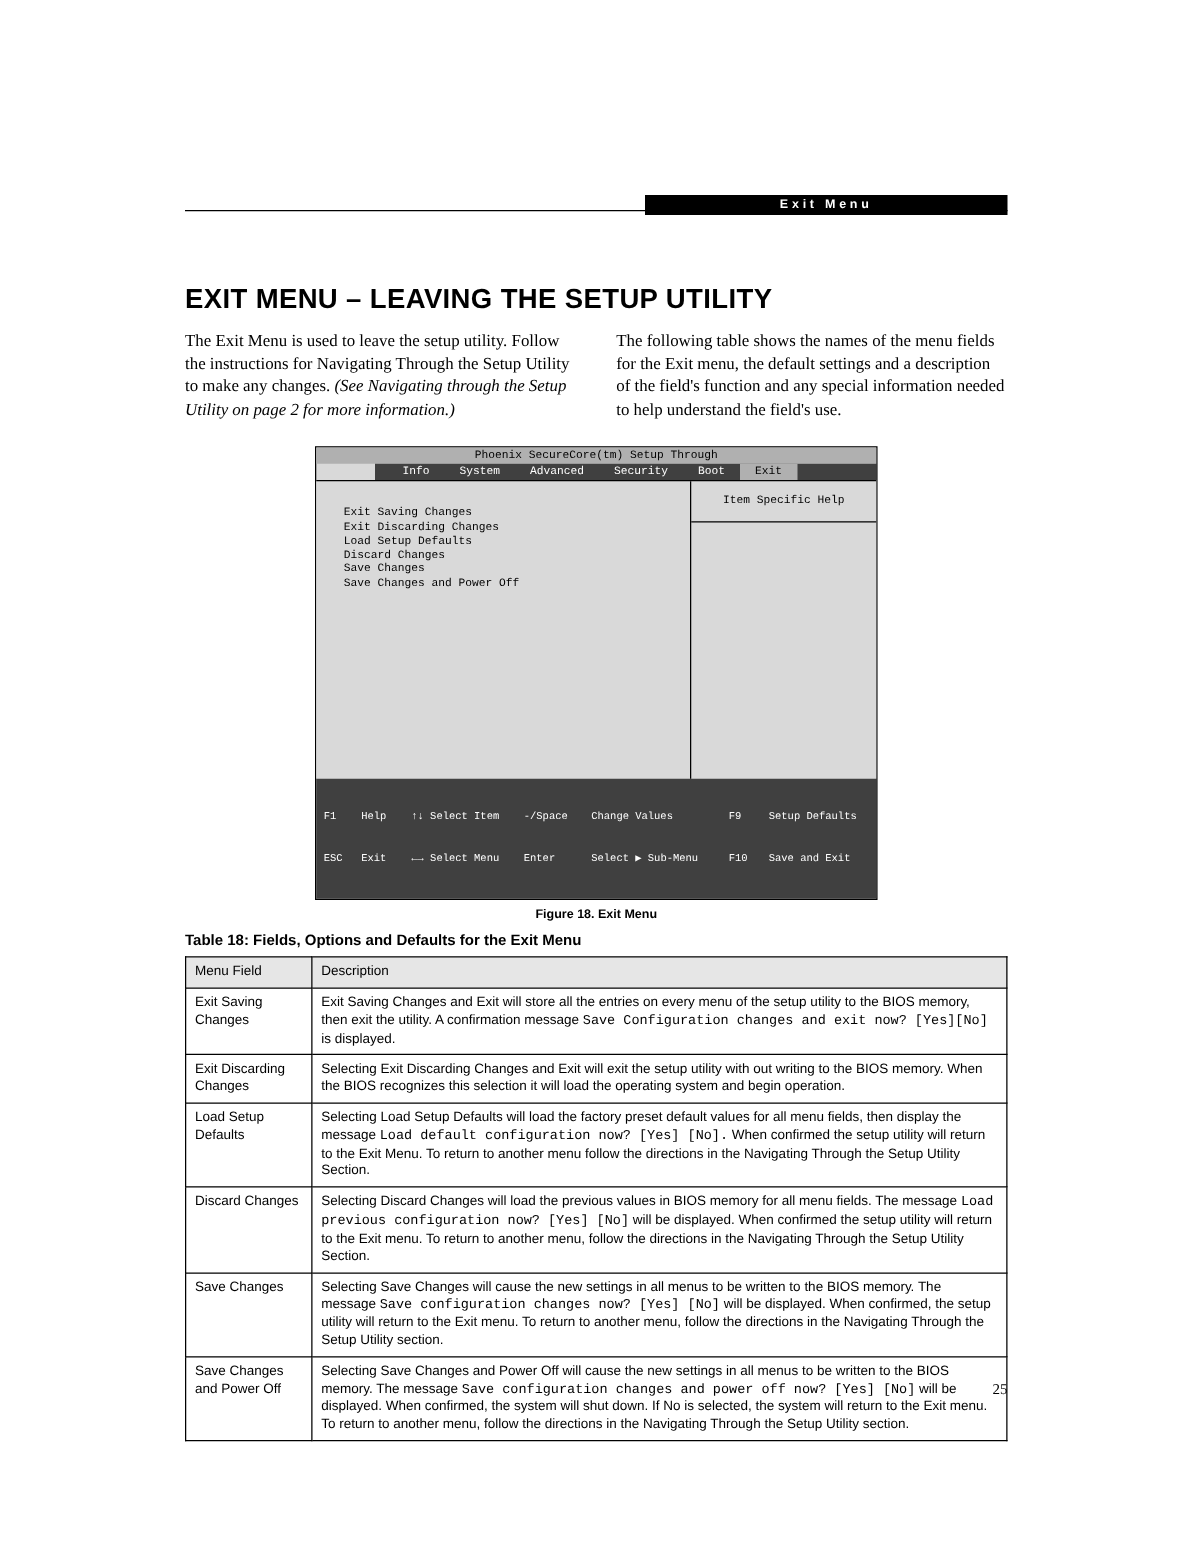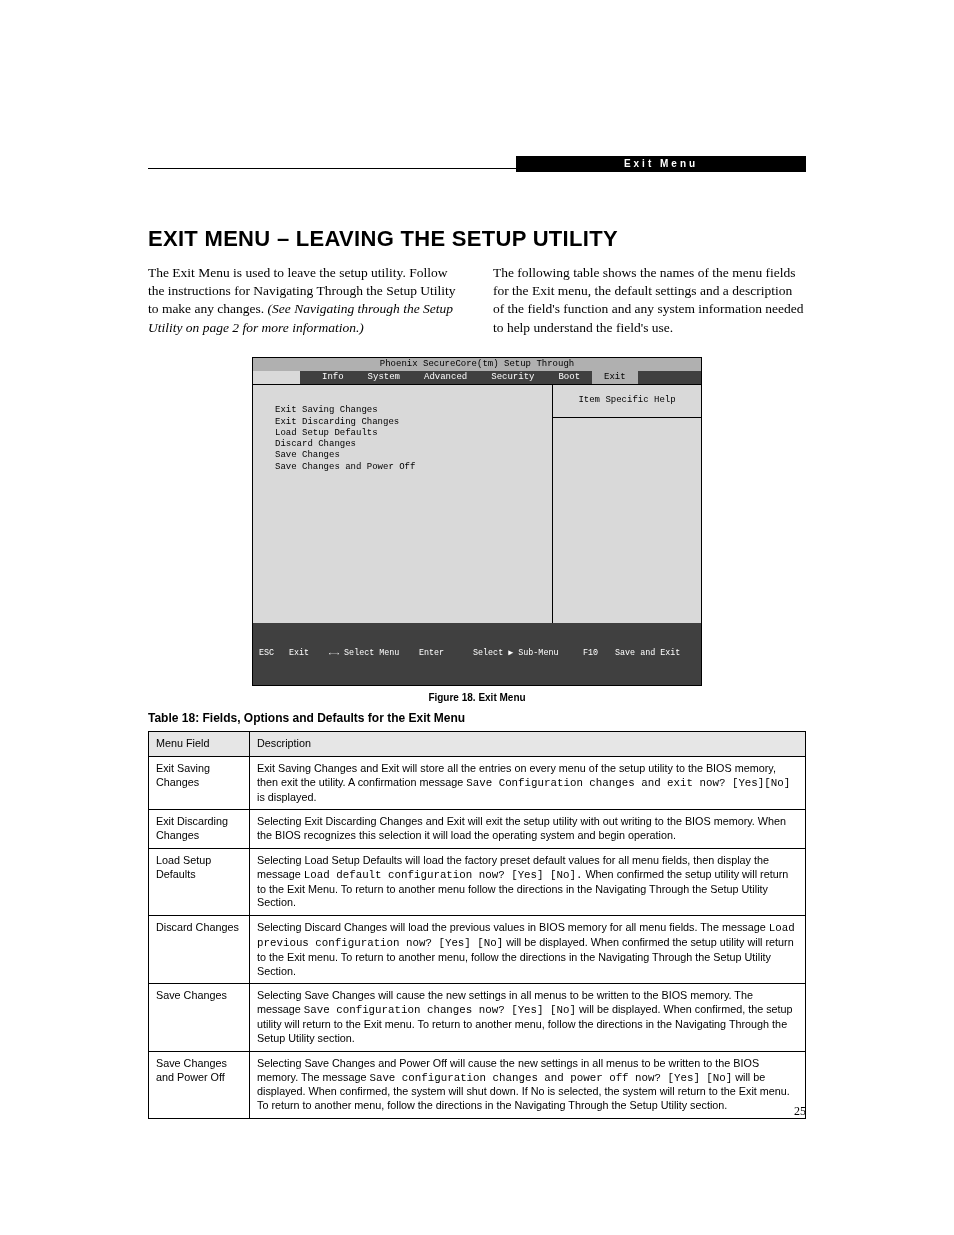--- a/index.html
+++ b/index.html
@@ -176,21 +176,21 @@
   <div class="top-rule"></div>
   <div class="header-tab">Exit Menu</div>
 
   <div class="content">
     <h1>EXIT MENU – LEAVING THE SETUP UTILITY</h1>
 
     <div class="two-col">
       <div>
         <span>The Exit Menu is used to leave the setup utility. Follow the instructions for Navigating Through the Setup Utility to make any changes. </span><em>(See Navigating through the Setup Utility on page 2 for more information.)</em>
       </div>
-      <div>The following table shows the names of the menu fields for the Exit menu, the default settings and a description of the field's function and any system information needed to help understand the field's use.</div>
+      <div>The following table shows the names of the menu fields for the Exit menu, the default settings and a description of the field's function and any special information needed to help understand the field's use.</div>
     </div>
 
     <div class="bios">
       <div class="bios-title">Phoenix SecureCore(tm) Setup Through</div>
       <div class="bios-tabs">
         <span>Info</span>
         <span>System</span>
         <span>Advanced</span>
         <span>Security</span>
         <span>Boot</span>
@@ -204,20 +204,29 @@
           <div>Discard Changes</div>
           <div>Save Changes</div>
           <div>Save Changes and Power Off</div>
         </div>
         <div class="bios-right">
           <div class="bios-help-title">Item Specific Help</div>
         </div>
       </div>
       <div class="bios-footer">
         <div class="row">
+          <span class="c1">F1</span>
+          <span class="c2">Help</span>
+          <span class="c3">↑↓ Select Item</span>
+          <span class="c4">-/Space</span>
+          <span class="c5">Change Values</span>
+          <span class="c6">F9</span>
+          <span class="c7">Setup Defaults</span>
+        </div>
+        <div class="row">
           <span class="c1">ESC</span>
           <span class="c2">Exit</span>
           <span class="c3">←→ Select Menu</span>
           <span class="c4">Enter</span>
           <span class="c5">Select ▶ Sub-Menu</span>
           <span class="c6">F10</span>
           <span class="c7">Save and Exit</span>
         </div>
       </div>
     </div>

